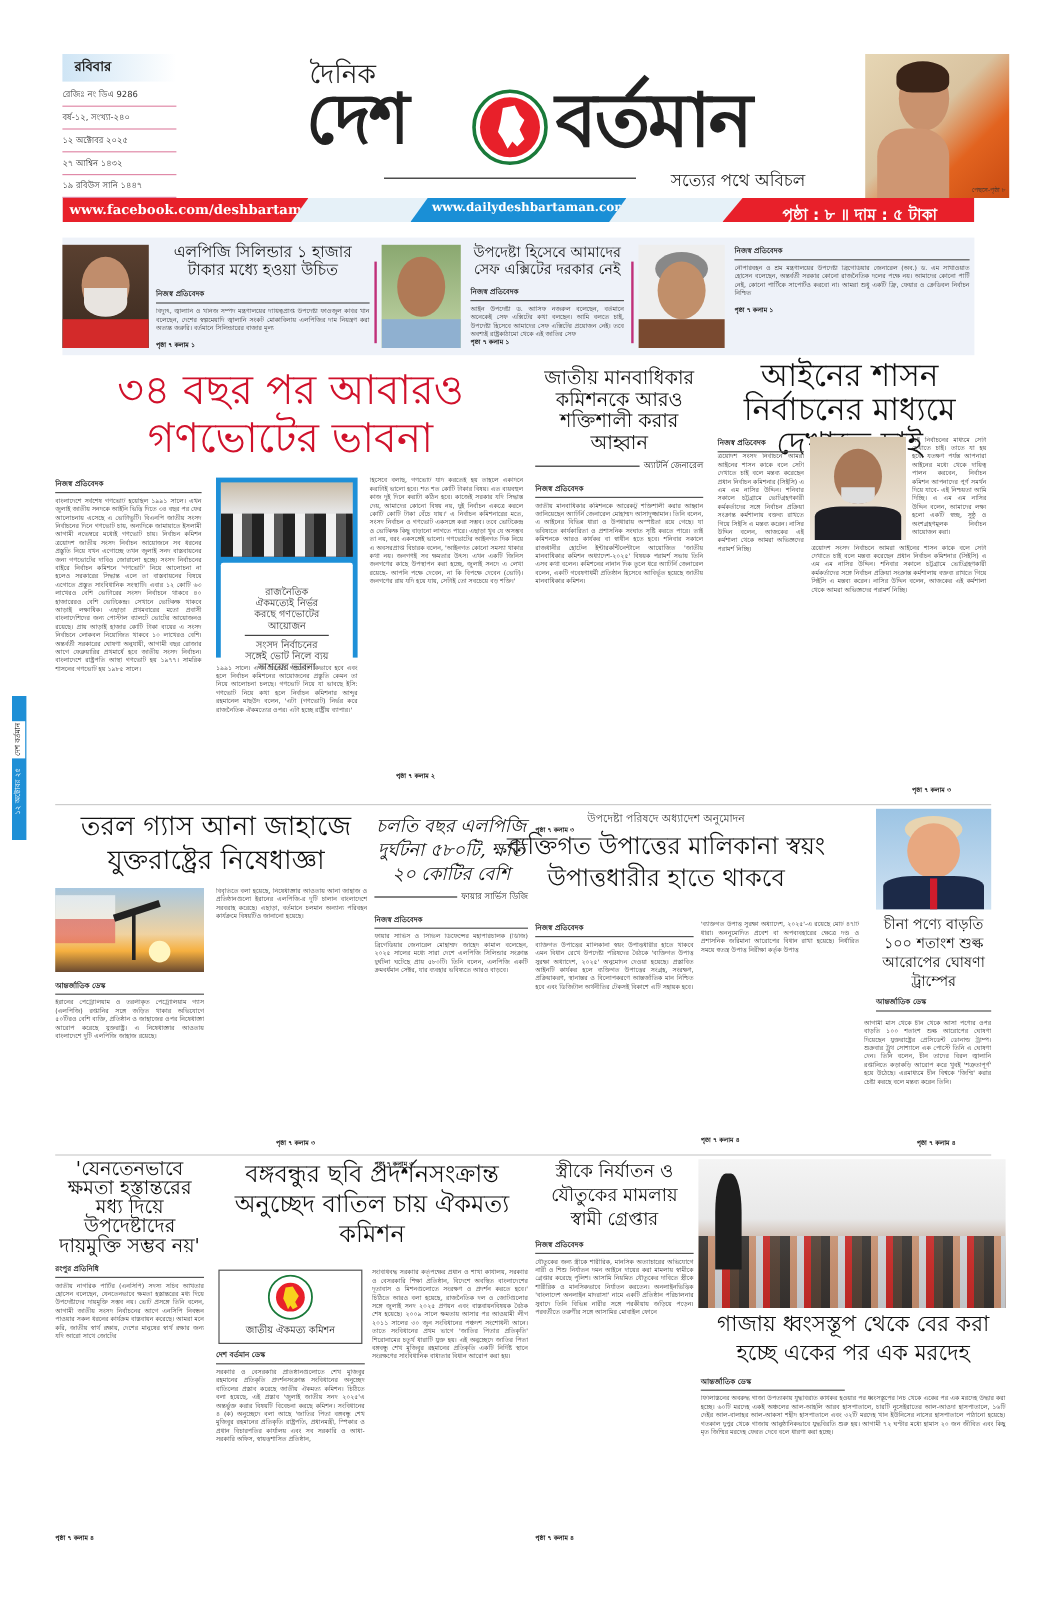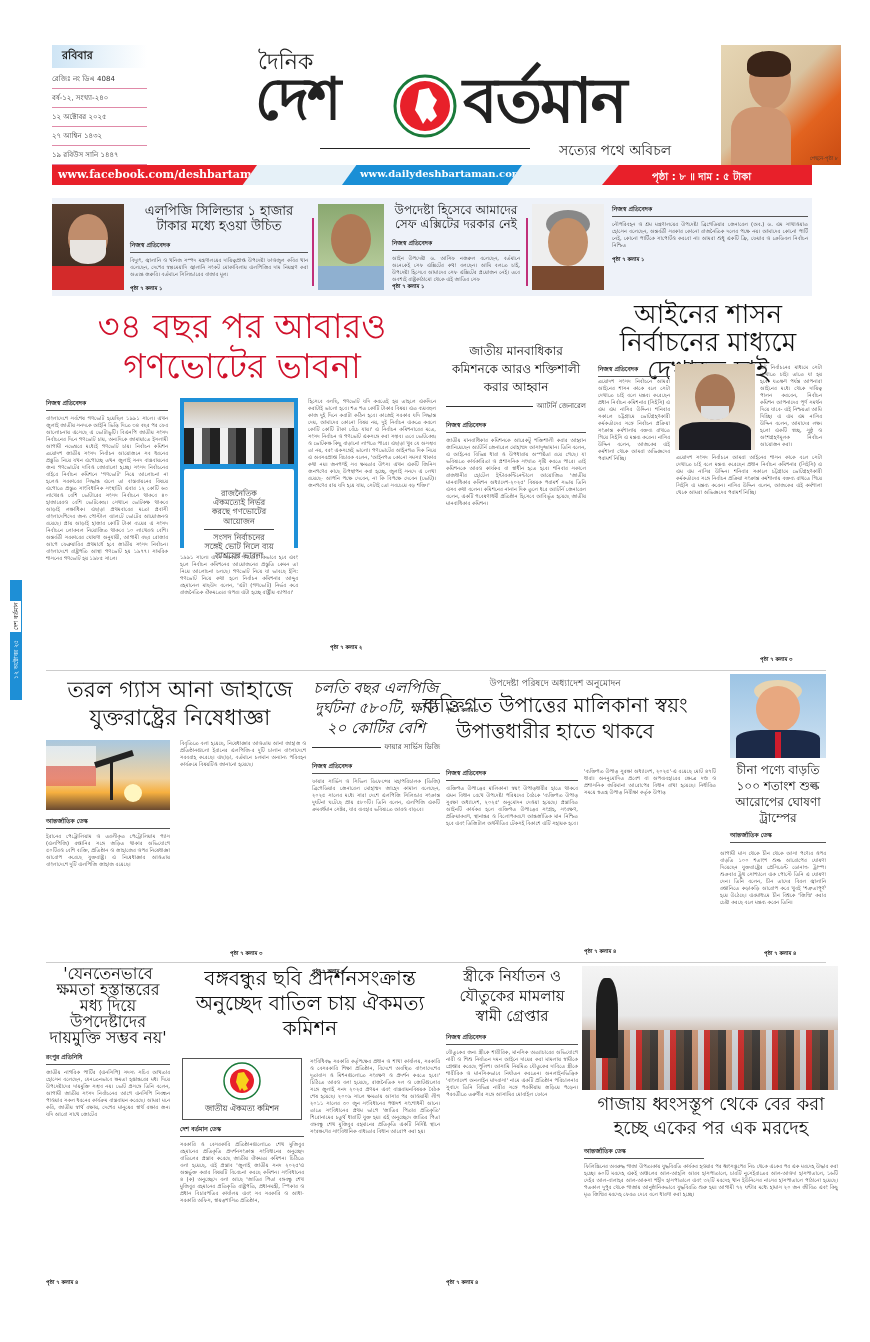--- a/index.html
+++ b/index.html
@@ -9,32 +9,32 @@
 .byline{font-size:6px;font-weight:bold;border-bottom:1px solid #555;padding-bottom:1px;margin-bottom:4px;color:#222}
 .jump{font-weight:bold;color:#000}
 .hl{font-family:"DejaVu Serif",serif;color:#111;text-align:center;line-height:1.15}
 .photo{background:#888;overflow:hidden;position:absolute}
 .datebox{left:52px;top:45px;width:95px}
 .datebox .day{background:linear-gradient(90deg,#cfe5f5,#fff);font-weight:bold;font-size:11px;padding:2px 10px;margin-bottom:2px}
 .datebox .row{font-size:7px;border-bottom:1px solid #e08aa8;padding:3px 0;color:#333}
 .strip{top:165px;left:52px;width:760px;height:20px;background:#e6f1f8}
 .fb{position:absolute;left:0;top:0;width:205px;height:20px;background:#e8202a;color:#fff;font-weight:bold;font-size:11px;padding:3px 6px;clip-path:polygon(0 0,100% 0,93% 100%,0 100%);font-family:"DejaVu Serif",serif}
 .web{position:absolute;left:290px;top:0;width:180px;height:20px;background:#1a8fd6;color:#fff;font-weight:bold;font-size:10px;padding:3px 0 3px 18px;clip-path:polygon(8% 0,100% 0,92% 100%,0 100%);font-family:"DejaVu Serif",serif}
-.price{position:absolute;left:550px;top:0;width:210px;height:20px;background:#e8202a;color:#fff;font-weight:bold;font-size:10px;padding:4px 0 0 50px;clip-path:polygon(8% 0,100% 0,100% 100%,0 100%)}
+.price{position:absolute;left:550px;top:0;width:210px;height:20px;background:#e8202a;color:#fff;font-weight:bold;font-size:13px;padding:4px 0 0 50px;clip-path:polygon(8% 0,100% 0,100% 100%,0 100%)}
 .topband{top:198px;left:52px;width:760px;height:98px;background:#eef2f9}
 .vsep{position:absolute;width:2px;background:#c0307a}
 .sidebar-date{left:10px;top:580px;width:12px;height:120px;background:#1e8fd6;color:#fff;font-size:6px;writing-mode:vertical-rl;transform:rotate(180deg);text-align:center;padding:4px 0}
 .rule{position:absolute;height:1px;background:#888}
 </style>
 </head>
 <body>
 
 <div class="abs datebox">
   <div class="day">রবিবার</div>
-  <div class="row">রেজিঃ নং ডিএ 4084</div>
+  <div class="row">রেজিঃ নং ডিএ 9286</div>
   <div class="row">বর্ষ-১২, সংখ্যা-২৪০</div>
   <div class="row">১২ অক্টোবর ২০২৫</div>
   <div class="row">২৭ আশ্বিন ১৪৩২</div>
   <div class="row">১৯ রবিউস সানি ১৪৪৭</div>
 </div>
 
 <div class="abs" style="left:255px;top:44px;width:420px;height:110px;">
   <div style="position:absolute;left:3px;top:0;font-size:22px;font-family:'DejaVu Serif',serif;">দৈনিক</div>
   <div style="position:absolute;left:0;top:26px;font-size:58px;font-weight:bold;letter-spacing:-2px;line-height:1;">দেশ</div>
   <svg class="abs" style="left:138px;top:30px" width="64" height="64" viewBox="0 0 64 64">
@@ -111,21 +111,21 @@
   <div style="background:#fff;margin-top:5px;padding:20px;border-radius:2px;">
     <div class="hl" style="font-size:8px;border-bottom:1px solid #444;padding-bottom:3px;margin-bottom:3px;color:#333">রাজনৈতিক ঐকমত্যেই নির্ভর করছে গণভোটের আয়োজন</div>
     <div class="hl" style="font-size:8px;color:#333">সংসদ নির্বাচনের সঙ্গেই ভোট নিলে ব্যয় সাশ্রয়ের ভাবনা</div>
   </div>
 </div>
 <div class="abs txt" style="left:180px;top:554px;width:118px;height:110px">১৯৯১ সালে। এখন পরবর্তী গণভোট কিভাবে হবে এবং হলে নির্বাচন কমিশনের আয়োজনের প্রস্তুতি কেমন তা নিয়ে আলোচনা চলছে। গণভোট নিয়ে যা ভাবছে ইসি: গণভোট নিয়ে কথা হলে নির্বাচন কমিশনার আব্দুর রহমানেল মাছউদ বলেন, 'এটা (গণভোট) নির্ভর করে রাজনৈতিক ঐকমত্যের ওপর। এটা হচ্ছে রাষ্ট্রীয় ব্যাপার।'</div>
 <div class="abs txt" style="left:308px;top:398px;width:128px;height:240px">হিসেবে বলছি, গণভোট যদি করতেই হয় তাহলে একদিনে করাটাই ভালো হবে। শত শত কোটি টাকার বিষয়। এত ব্যয়বহুল কাজ দুই দিনে করাটা কঠিন হবে। কাজেই সরকার যদি সিদ্ধান্ত দেয়, আমাদের কোনো বিষয় নয়, দুই নির্বাচন একত্রে করলে কোটি কোটি টাকা বেঁচে যায়।' এ নির্বাচন কমিশনারের মতে, সংসদ নির্বাচন ও গণভোট একসঙ্গে করা সম্ভব। তবে ভোটকেন্দ্র ও ভোটকক্ষ কিছু বাড়ানো লাগতে পারে। এছাড়া খুব যে অসম্ভব তা নয়, বরং একসঙ্গেই ভালো। গণভোটের আইনগত দিক নিয়ে এ অবসরপ্রাপ্ত বিচারক বলেন, 'আইনগত কোনো সমস্যা থাকার কথা নয়। জনগণই সব ক্ষমতার উৎস। এখন একটি জিনিস জনগণের কাছে উপস্থাপন করা হচ্ছে, জুলাই সনদে এ লেখা রয়েছে- আপনি পক্ষে দেবেন, না কি বিপক্ষে দেবেন (ভোট)। জনগণের রায় যদি হয়ে যায়, সেটাই তো সবচেয়ে বড় শক্তি।'</div>
 <div class="abs txt jump" style="left:330px;top:644px;width:100px">পৃষ্ঠা ৭ কলাম ২</div>
 
 <div class="abs" style="left:446px;top:306px;width:140px;">
-  <div class="hl" style="font-size:12px;line-height:18px;margin-top:36px;">জাতীয় মানবাধিকার কমিশনকে আরও শক্তিশালী করার আহ্বান</div>
+  <div class="hl" style="font-size:16px;line-height:18px;">জাতীয় মানবাধিকার কমিশনকে আরও শক্তিশালী করার আহ্বান</div>
   <div style="display:flex;align-items:center;margin-top:4px;">
     <div style="flex:1;height:1px;background:#333;margin-right:3px"></div>
     <div style="font-size:7px;">অ্যাটর্নি জেনারেল</div>
   </div>
   <div class="byline" style="margin-top:8px">নিজস্ব প্রতিবেদক</div>
   <div class="txt" style="height:270px">জাতীয় মানবাধিকার কমিশনকে আরেকটু শক্তিশালী করার আহ্বান জানিয়েছেন অ্যাটর্নি জেনারেল মোহাম্মদ আসাদুজ্জামান। তিনি বলেন, এ আইনের বিভিন্ন ধারা ও উপধারায় অস্পষ্টতা রয়ে গেছে। যা ভবিষ্যতে কার্যকারিতা ও প্রশাসনিক সংঘাত সৃষ্টি করতে পারে। তাই কমিশনকে আরও কার্যকর বা স্বাধীন হতে হবে। শনিবার সকালে রাজধানীর হোটেল ইন্টারকন্টিনেন্টালে আয়োজিত 'জাতীয় মানবাধিকার কমিশন অধ্যাদেশ-২০২৫' বিষয়ক পরামর্শ সভায় তিনি এসব কথা বলেন। কমিশনের নানান দিক তুলে ধরে অ্যাটর্নি জেনারেল বলেন, একটি গবেষণাধর্মী প্রতিষ্ঠান হিসেবে আবির্ভূত হয়েছে জাতীয় মানবাধিকার কমিশন।</div>
   <div class="txt jump">পৃষ্ঠা ৭ কলাম ৩</div>
 </div>
 
 <div class="abs hl" style="left:598px;top:300px;width:220px;font-size:26px;line-height:28px;">আইনের শাসন নির্বাচনের মাধ্যমে দেখাতে চাই</div>

